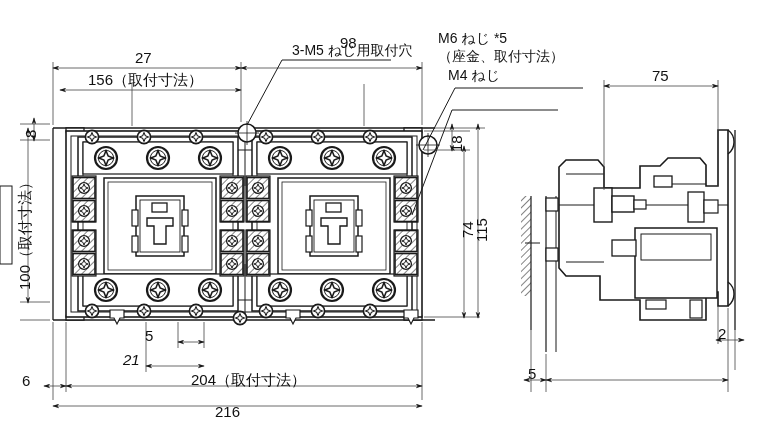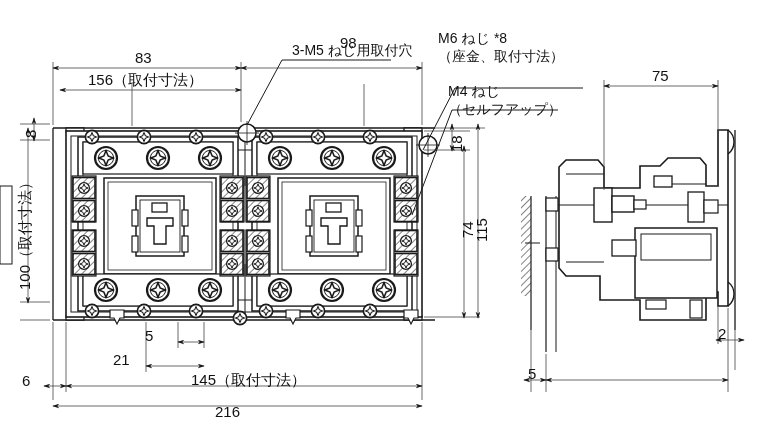--- a/index.html
+++ b/index.html
@@ -232,43 +232,42 @@
     <path d="M546,380 L728,380" marker-start="url(#arl)" marker-end="url(#ar)"></path>
     <path d="M716,340 L744,340" marker-start="url(#arl)" marker-end="url(#ar)"></path>
   </g>
 </svg>
 
 <div class="note" style="left:276px;top:42px;margin-left:16px;">
   <span>3-M5 ねじ用取付穴</span>
 </div>
 
 <div class="note" style="left:438px;top:30px;">
-  <div>M6 ねじ *8</div>
+  <div>M6 ねじ *5</div>
   <div>（座金、取付寸法）</div>
 </div>
 
-<div class="note" style="left:448px;top:83px;">
+<div class="note" style="left:448px;top:67px;">
   <div>M4 ねじ</div>
-  <div>（セルフアップ）</div>
-</div>
-
-<div class="dimtxt" style="left:135px;top:49px;">83</div>
+</div>
+
+<div class="dimtxt" style="left:135px;top:49px;">27</div>
 <div class="dimtxt" style="left:320px;top:34px;margin-left:20px;">98</div>
 <div class="dimtxt" style="left:88px;top:71px;">156（取付寸法）</div>
 
 <div class="dimtxt vert" style="left:22px;top:138px;">8</div>
 <div class="dimtxt vert" style="left:16px;top:290px;">100（取付寸法）</div>
 <div class="dimtxt" style="left:22px;top:372px;">6</div>
 
 <div class="dimtxt vert" style="left:448px;top:152px;">18</div>
 <div class="dimtxt vert" style="left:459px;top:238px;">74</div>
 <div class="dimtxt vert" style="left:473px;top:242px;">115</div>
 
 <div class="dimtxt" style="left:145px;top:327px;">5</div>
-<div class="dimtxt" style="left:113px;top:351px;">21</div>
-<div class="dimtxt" style="left:191px;top:371px;">145（取付寸法）</div>
+<div class="dimtxt" style="left:123px;top:351px;font-style:italic;">21</div>
+<div class="dimtxt" style="left:191px;top:371px;">204（取付寸法）</div>
 <div class="dimtxt" style="left:215px;top:403px;">216</div>
 
 <div class="dimtxt" style="left:652px;top:67px;text-align:center;">75</div>
 <div class="dimtxt" style="left:528px;top:365px;">5</div>
 <div class="dimtxt" style="left:718px;top:325px;">2</div>
 
 </div>
 
 </body></html>

